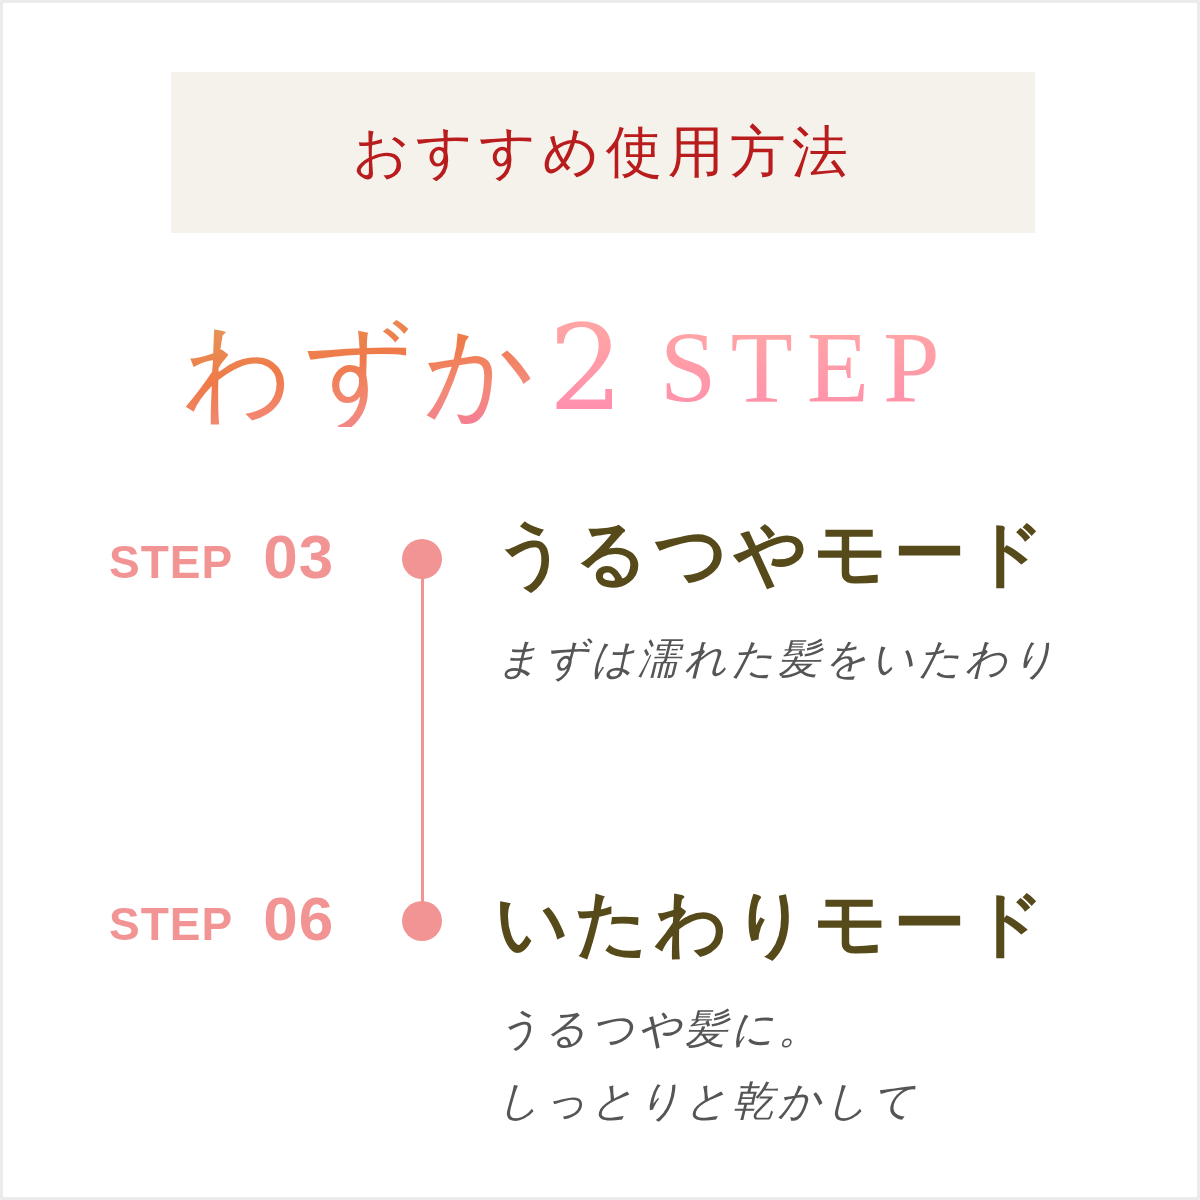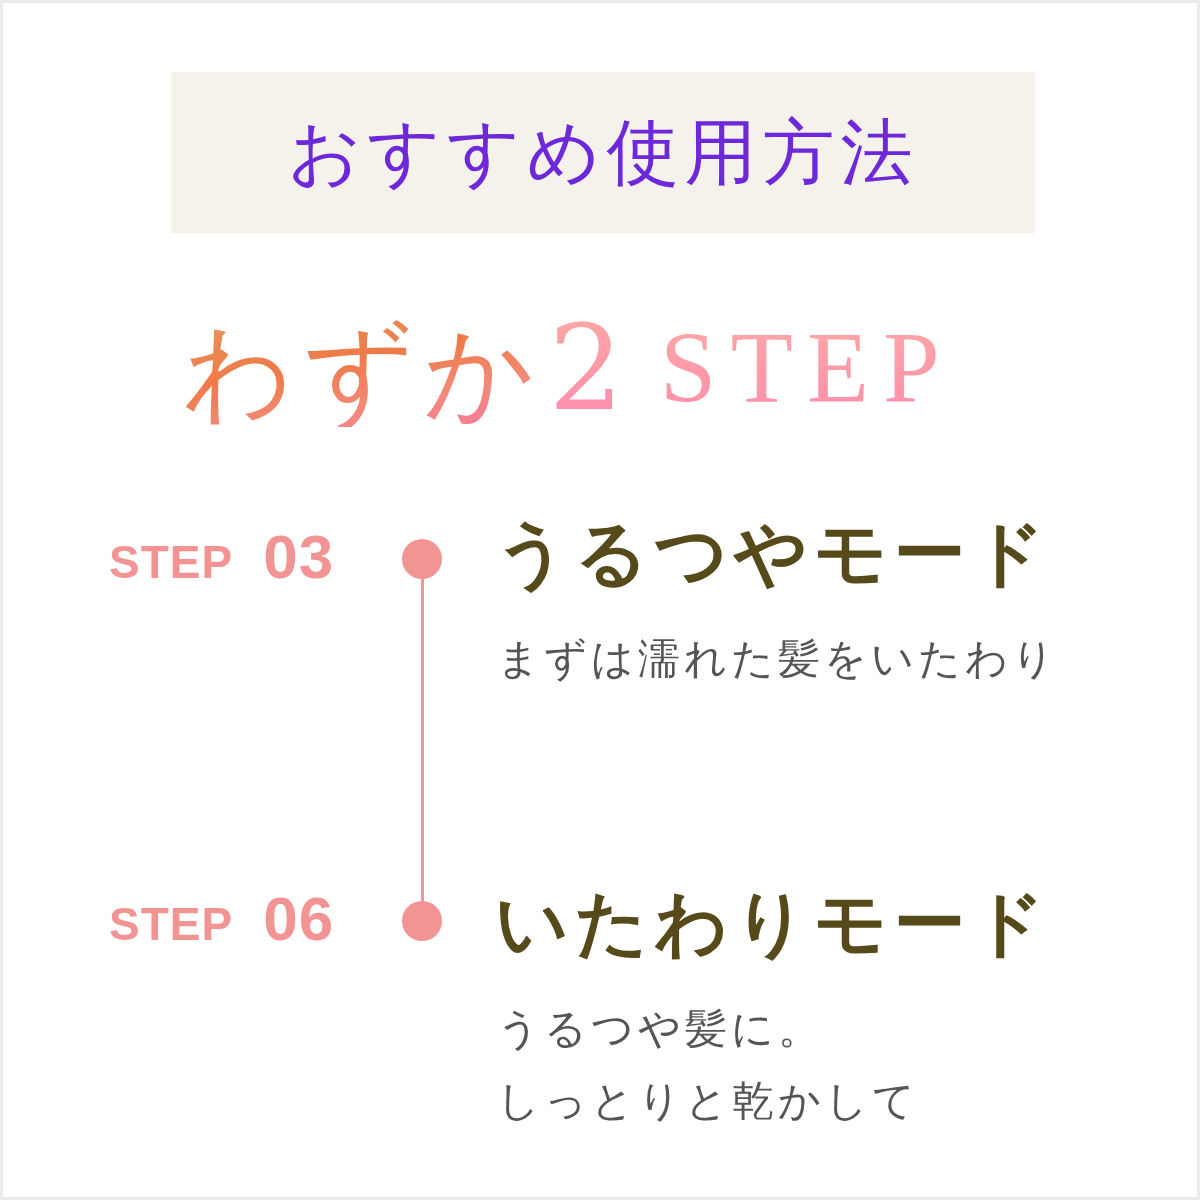--- a/index.html
+++ b/index.html
@@ -18,22 +18,22 @@
     background: #ffffff;
   }
   .banner {
     position: absolute;
     left: 168px; top: 69px;
     width: 864px; height: 161px;
     background: #f5f1eb;
     display: flex; align-items: center; justify-content: center;
   }
   .banner-text {
-    color: #6d28d9;
-    font-size: 72px;
+    color: #b91c1c;
+    font-size: 56px;
     letter-spacing: 6px;
     font-family: Liberation Mono, monospace;
     font-weight: normal;
   }
   .hero {
     position: absolute;
     left: 180px; top: 292px;
     width: 850px; height: 140px;
     display: flex; align-items: flex-end;
   }
@@ -106,20 +106,21 @@
     line-height: 1;
   }
   .step-desc {
     position: absolute;
     left: 494px;
     color: #555555;
     font-size: 42px;
     letter-spacing: 4px;
     line-height: 72px;
     font-family: "DejaVu Sans", sans-serif;
+    font-style: italic;
   }
   .step-desc div { white-space: nowrap; }
 </style>
 </head>
 <body>
 
 <div class="frame">
 
   <div class="banner">
     <span class="banner-text">おすすめ使用方法</span>

